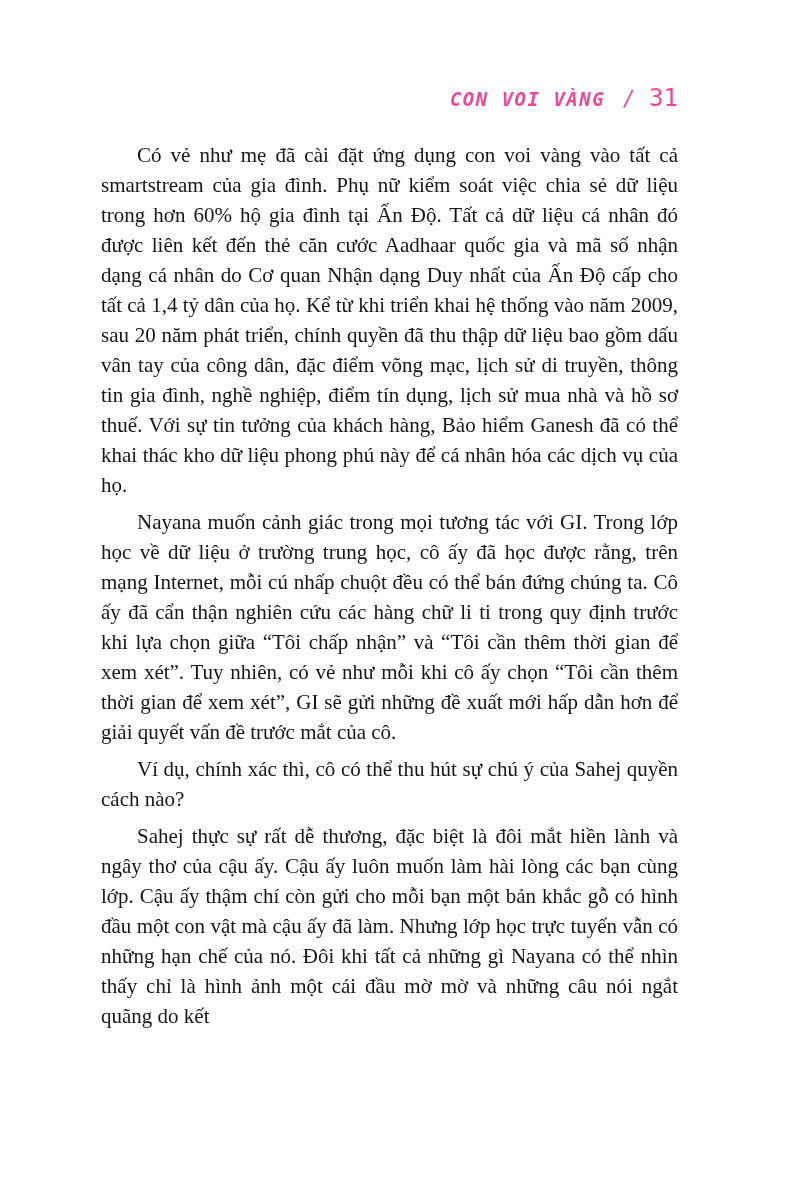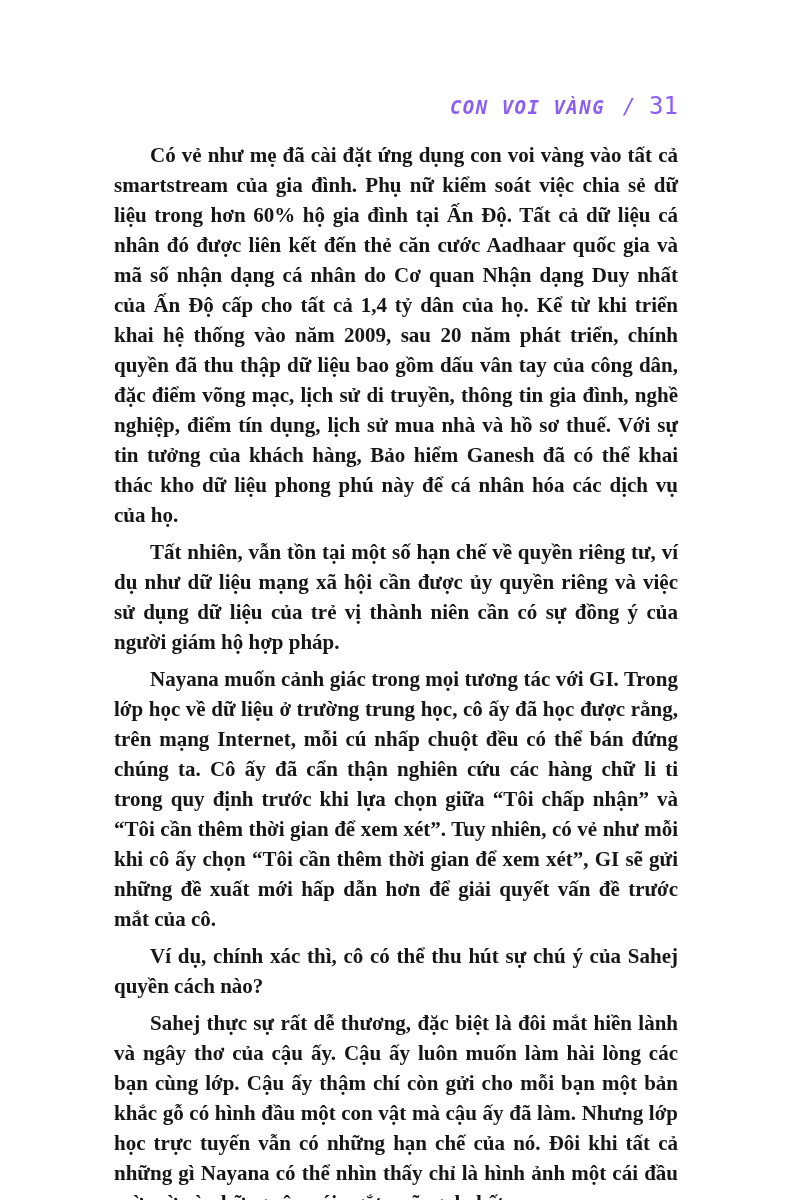--- a/index.html
+++ b/index.html
@@ -11,25 +11,25 @@
     position: relative;
     width: 787px;
     height: 1200px;
     background: #ffffff;
     overflow: hidden;
     font-family: "Liberation Serif", serif;
     color: #161616;
   }
   .header {
     position: absolute;
-    top: 92px;
+    top: 84px;
     right: 109px;
     white-space: nowrap;
     font-family: "DejaVu Sans Mono", monospace;
-    color: #8b5cf6;
+    color: #ec4899;
   }
   .running-title {
     font-style: italic;
     font-weight: bold;
     font-size: 19px;
     letter-spacing: 1.5px;
   }
   .separator {
     font-style: italic;
     font-size: 21px;
@@ -43,40 +43,38 @@
     position: absolute;
     left: 98px;
     top: 140px;
     width: 580px;
     font-size: 21px;
     line-height: 30px;
     text-align: justify;
     text-justify: inter-word;
   }
   .content p {
-    margin: 0 0 7px 16px;
+    margin: 0 0 7px 3px;
     text-indent: 36px;
-    font-weight: bold;
   }
   .content p:last-child {
     margin-bottom: 0;
   }
 </style>
 </head>
 <body>
 
 <div class="page">
 
   <div class="header">
     <span class="running-title">CON VOI VÀNG</span>
     <span class="separator">/</span>
     <span class="page-number">31</span>
   </div>
 
   <div class="content">
     <p>Có vẻ như mẹ đã cài đặt ứng dụng con voi vàng vào tất cả smartstream của gia đình. Phụ nữ kiểm soát việc chia sẻ dữ liệu trong hơn 60% hộ gia đình tại Ấn Độ. Tất cả dữ liệu cá nhân đó được liên kết đến thẻ căn cước Aadhaar quốc gia và mã số nhận dạng cá nhân do Cơ quan Nhận dạng Duy nhất của Ấn Độ cấp cho tất cả 1,4 tỷ dân của họ. Kể từ khi triển khai hệ thống vào năm 2009, sau 20 năm phát triển, chính quyền đã thu thập dữ liệu bao gồm dấu vân tay của công dân, đặc điểm võng mạc, lịch sử di truyền, thông tin gia đình, nghề nghiệp, điểm tín dụng, lịch sử mua nhà và hồ sơ thuế. Với sự tin tưởng của khách hàng, Bảo hiểm Ganesh đã có thể khai thác kho dữ liệu phong phú này để cá nhân hóa các dịch vụ của họ.</p>
-    <p>Tất nhiên, vẫn tồn tại một số hạn chế về quyền riêng tư, ví dụ như dữ liệu mạng xã hội cần được ủy quyền riêng và việc sử dụng dữ liệu của trẻ vị thành niên cần có sự đồng ý của người giám hộ hợp pháp.</p>
     <p>Nayana muốn cảnh giác trong mọi tương tác với GI. Trong lớp học về dữ liệu ở trường trung học, cô ấy đã học được rằng, trên mạng Internet, mỗi cú nhấp chuột đều có thể bán đứng chúng ta. Cô ấy đã cẩn thận nghiên cứu các hàng chữ li ti trong quy định trước khi lựa chọn giữa “Tôi chấp nhận” và “Tôi cần thêm thời gian để xem xét”. Tuy nhiên, có vẻ như mỗi khi cô ấy chọn “Tôi cần thêm thời gian để xem xét”, GI sẽ gửi những đề xuất mới hấp dẫn hơn để giải quyết vấn đề trước mắt của cô.</p>
     <p>Ví dụ, chính xác thì, cô có thể thu hút sự chú ý của Sahej quyền cách nào?</p>
     <p>Sahej thực sự rất dễ thương, đặc biệt là đôi mắt hiền lành và ngây thơ của cậu ấy. Cậu ấy luôn muốn làm hài lòng các bạn cùng lớp. Cậu ấy thậm chí còn gửi cho mỗi bạn một bản khắc gỗ có hình đầu một con vật mà cậu ấy đã làm. Nhưng lớp học trực tuyến vẫn có những hạn chế của nó. Đôi khi tất cả những gì Nayana có thể nhìn thấy chỉ là hình ảnh một cái đầu mờ mờ và những câu nói ngắt quãng do kết</p>
   </div>
 
 </div>
 
 </body></html>

